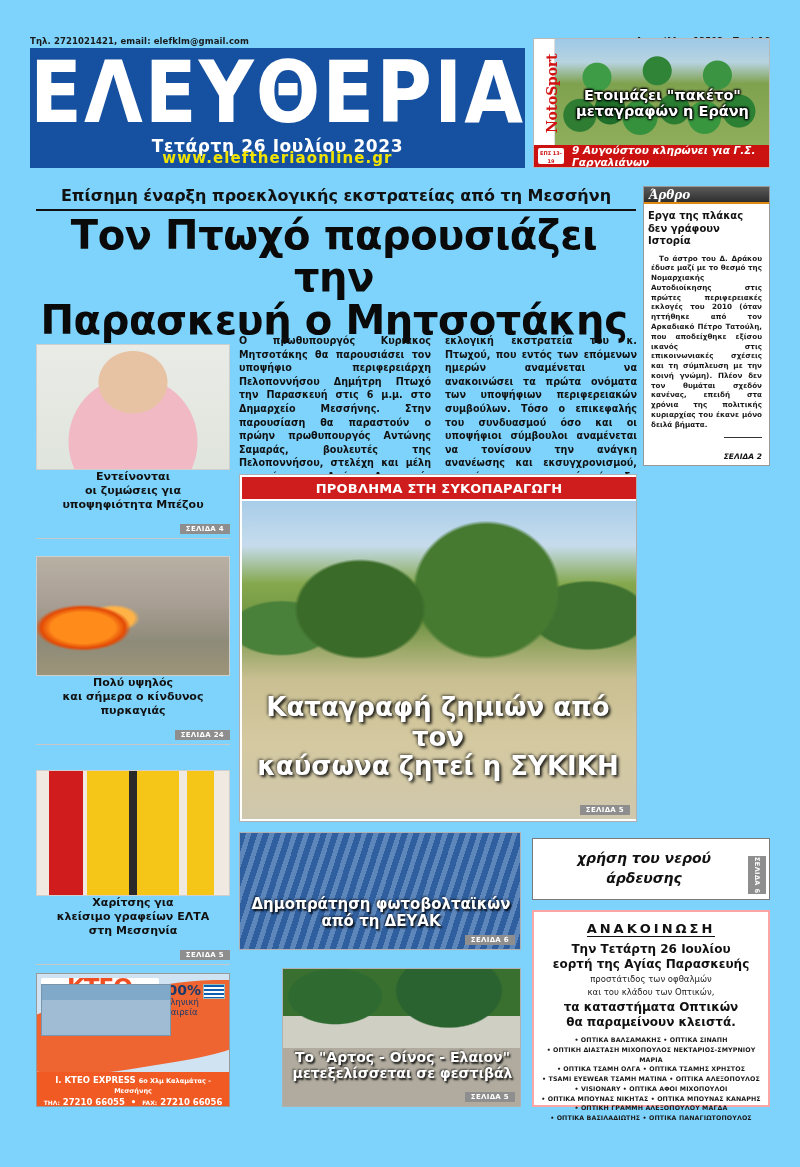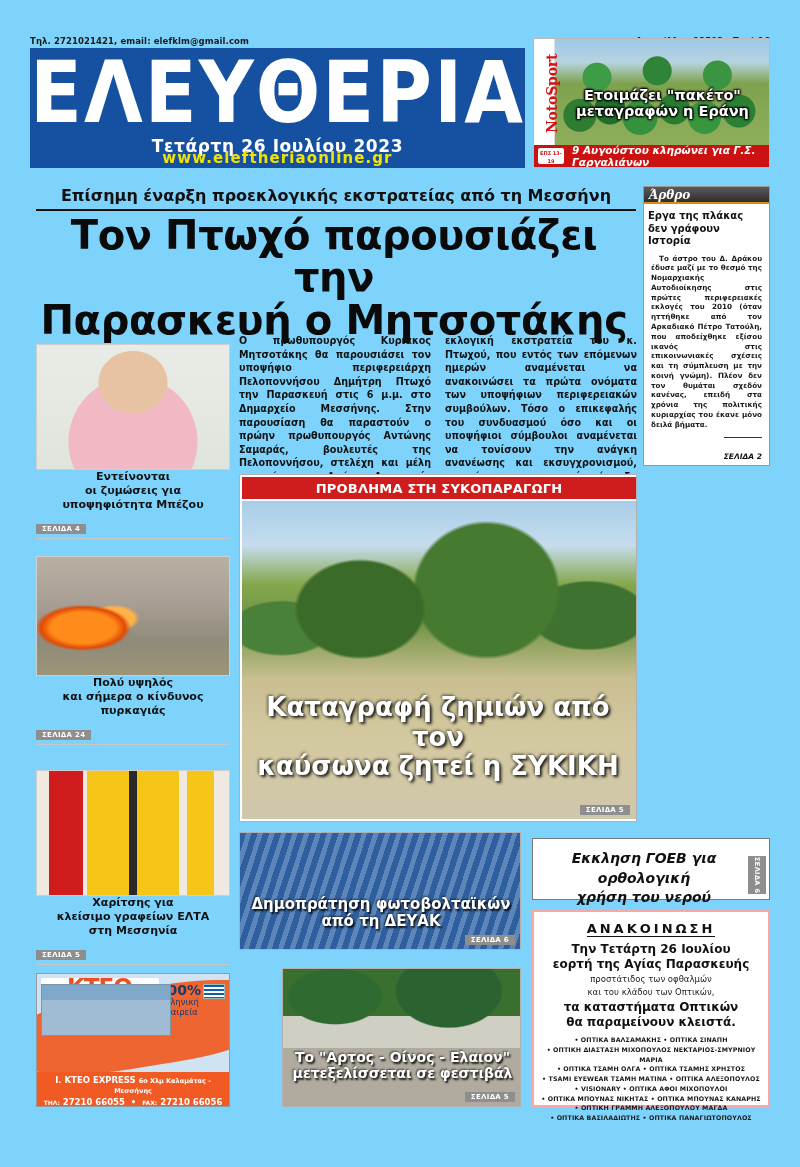--- a/index.html
+++ b/index.html
@@ -138,21 +138,21 @@
   .lcard { position: absolute; left: 36px; width: 194px; border-bottom: 1px solid #c8c8c8; }
   .lcard .photo { width: 194px; border: 1px solid #cfcfcf; }
   .lcard .cap {
     text-align: center; font-size: 11px; font-weight: bold; color: #111;
     line-height: 1.28; padding: 0 2px 4px;
   }
   .pagetag {
     display: inline-block; background: #8e8e8e; color: #fff; font-size: 7px;
     font-weight: bold; padding: 1px 6px; letter-spacing: .3px;
   }
-  .tagrow { text-align: left; padding-bottom: 3px; }
+  .tagrow { text-align: right; padding-bottom: 3px; }
 
   .photo-person {
     height: 126px;
     background:
       radial-gradient(ellipse at 50% 30%, #e7c3a4 0 34px, transparent 35px),
       radial-gradient(ellipse at 50% 78%, #f0b9c4 0 64px, transparent 65px),
       linear-gradient(to bottom, #e9ece6 0%, #e4e8e1 55%, #dfe4dd 100%);
   }
   .photo-fire {
     height: 120px;
@@ -455,21 +455,20 @@
     <div class="photo photo-festival" style="height:137px;border:0"></div>
     <div class="fest-cap">
       <div>Το "Αρτος - Οίνος - Ελαιον"</div>
       <div>μετεξελίσσεται σε φεστιβάλ</div>
     </div>
     <span class="pagetag" style="position:absolute;right:5px;bottom:4px">ΣΕΛΙΔΑ 5</span>
   </div>
 
   <div class="goeb">
     <div class="goeb-text">
-      <div>Εκκληση ΓΟΕΒ για ορθολογική</div>
       <div>χρήση του νερού άρδευσης</div>
     </div>
     <span class="vtag">ΣΕΛΙΔΑ 6</span>
   </div>
 
   <div class="anak">
     <div class="anak-title-wrap">
       <div class="anak-title">ΑΝΑΚΟΙΝΩΣΗ</div>
     </div>
     <div class="anak-l1">Την Τετάρτη 26 Ιουλίου</div>

